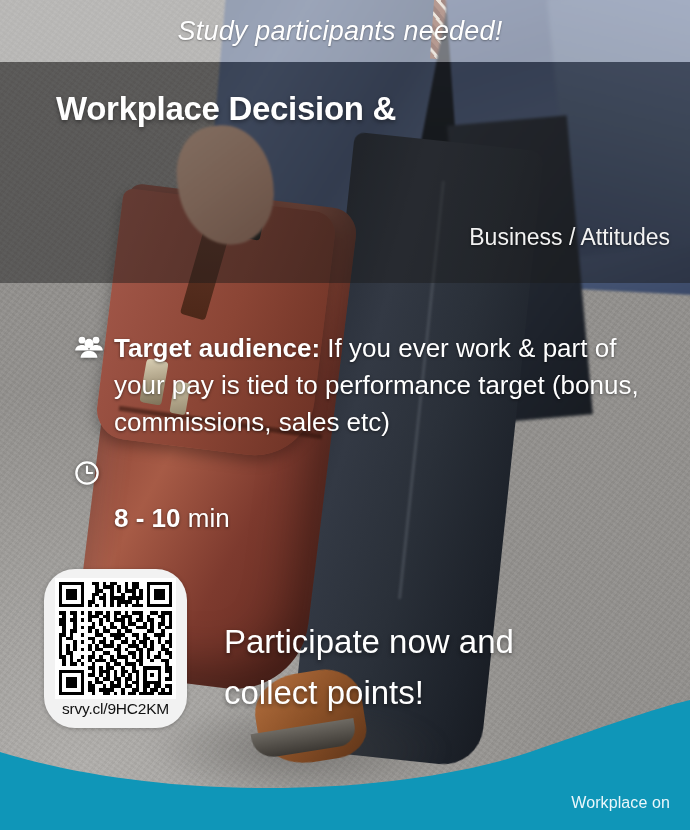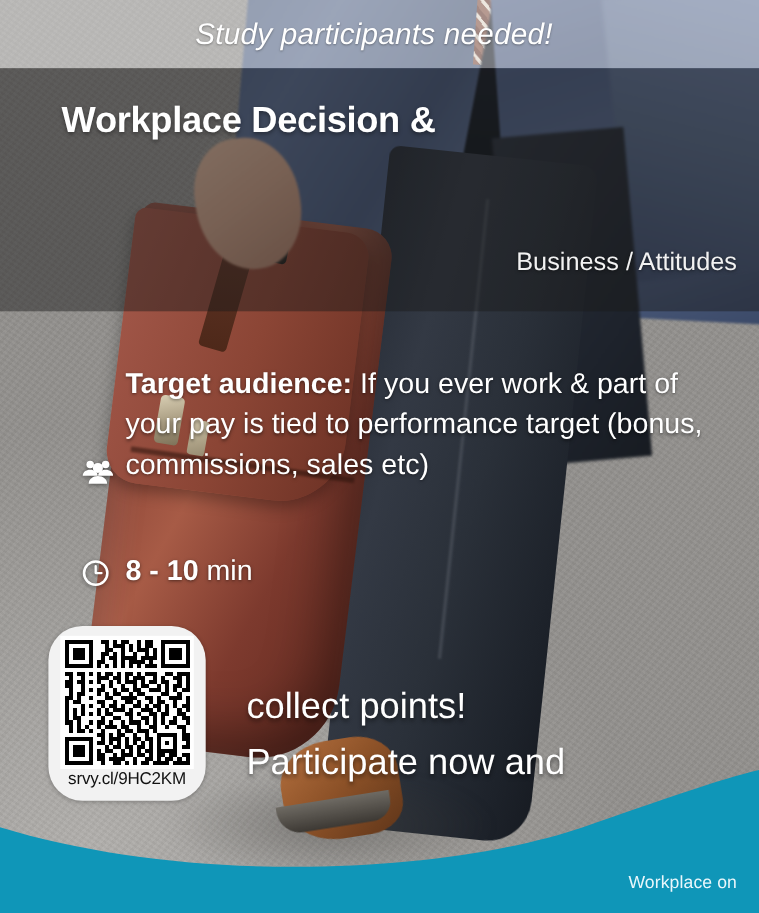--- a/index.html
+++ b/index.html
@@ -161,21 +161,21 @@
     text-shadow:0 2px 4px rgba(0,0,0,.4);
   }
   .title .l2{display:block;}
   .category{
     position:absolute;right:20px;top:224px;
     font-size:23px;color:#f2f2f2;
     text-shadow:0 1px 3px rgba(0,0,0,.5);
   }
 
   .infoblock{position:absolute;left:74px;top:330px;width:600px;}
-  .inforow{display:flex;align-items:flex-end;margin-bottom:10px;}
+  .inforow{display:flex;align-items:flex-start;margin-bottom:10px;}
   .ico{
     width:40px;flex:0 0 40px;padding-top:5px;
     display:flex;justify-content:flex-start;
   }
   .ico svg{display:block;filter:drop-shadow(0 1px 2px rgba(0,0,0,.45));}
   .infotext{
     font-size:26px;color:#fff;line-height:1.42;
     text-shadow:0 1px 3px rgba(0,0,0,.5);
   }
   .infotext b{font-weight:bold;}
@@ -562,22 +562,22 @@
             <rect x="25" y="31" width="2" height="1"></rect>
           <rect x="28" y="31" width="1" height="1"></rect>
             <rect x="30" y="31" width="2" height="1"></rect>
         </g>
       </svg>
     </div>
     <div class="qrlabel">srvy.cl/9HC2KM</div>
   </div>
 
   <div class="cta">
+    <div>Participate now and</div>
     <div>collect points!</div>
-    <div>Participate now and</div>
   </div>
 
   <div class="wave">
     <svg viewBox="0 0 690 130" preserveAspectRatio="none" aria-hidden="true">
       <path d="M0,52 C170,104 400,96 530,52 C600,28 655,8 690,0 L690,130 L0,130 Z" fill="#0f96b8"></path>
     </svg>
   </div>
 
   <div class="brand">
     <div class="avail">Workplace on</div>

